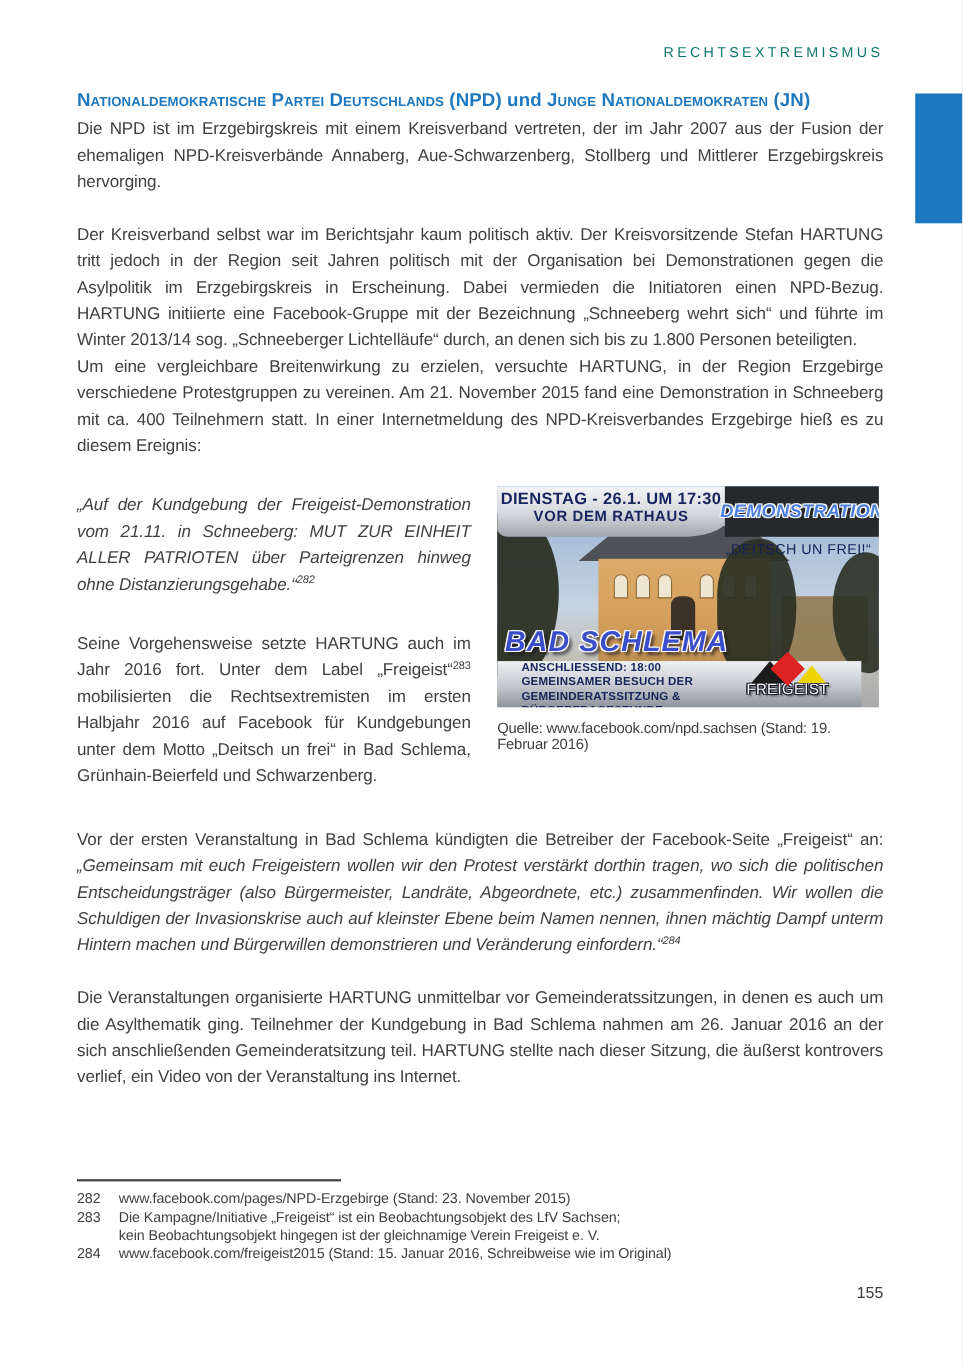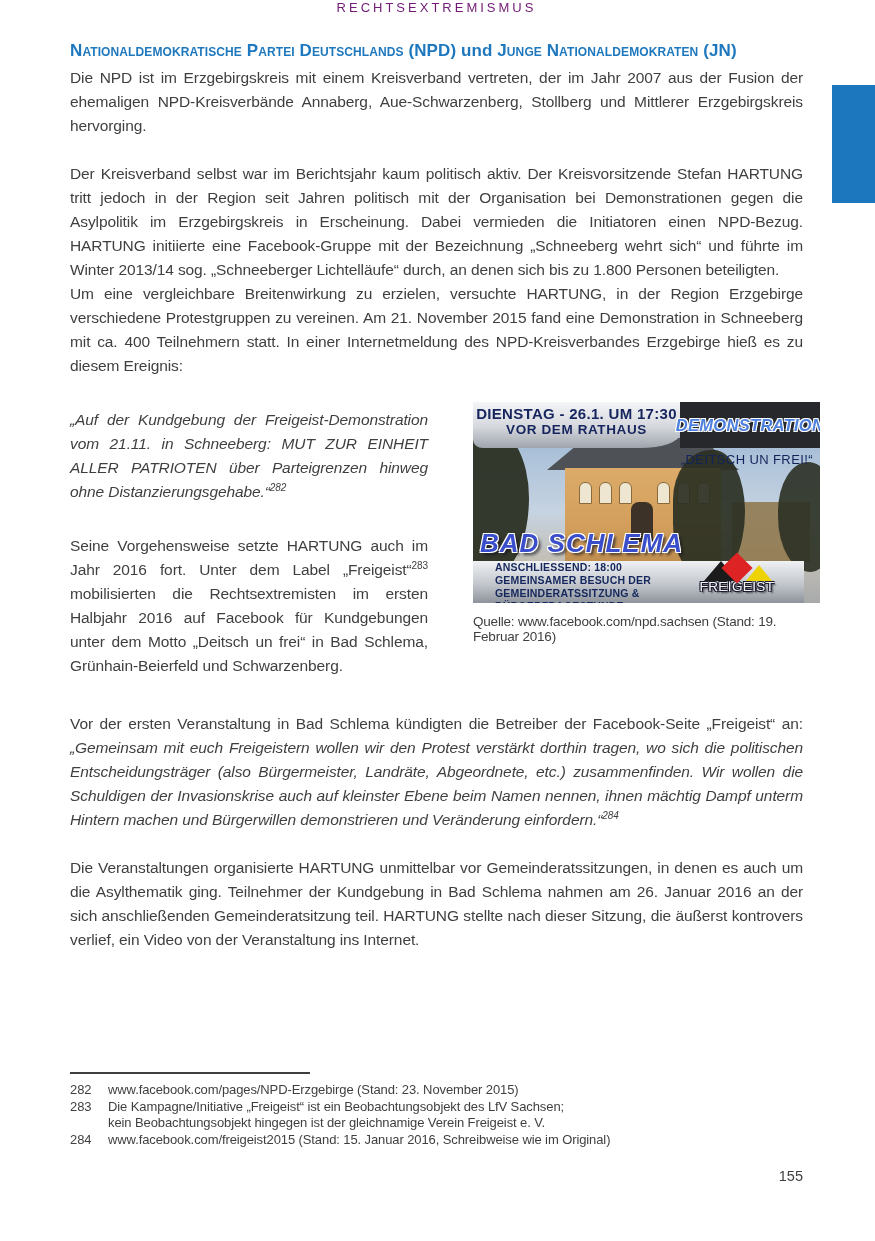--- a/index.html
+++ b/index.html
@@ -9,24 +9,25 @@
     margin:0 auto;
     background:#ffffff;
     font-family:"Liberation Sans", sans-serif;
     color:#3f3f3f;
     overflow:hidden;
   }
   .content{position:absolute;left:70px;top:0;width:733px;}
 
   
   .kopfzeile{
-    text-align:center;
+    padding-top:40px;
+    text-align:right;
     font-size:13px;
     letter-spacing:3px;
-    color:#701a75;
+    color:#0f766e;
   }
 
   
   .edge-tab{
     position:absolute;
     right:0;top:85px;
     width:43px;height:118px;
     background:#1c77bf;
   }
 
@@ -50,21 +51,21 @@
     letter-spacing:-0.1px;
     hyphens:auto;
   }
   .gap{margin-top:24px;}
   .italic{font-style:italic;}
   sup.fnref{font-size:10px;line-height:0;vertical-align:super;}
 
   
   .cols{display:flex;margin-top:24px;}
   .col-left{width:358px;flex:none;}
-  .col-right{width:329px;flex:none;margin-left:45px;}
+  .col-right{width:329px;flex:none;margin-left:24px;}
   .quote-block{margin-top:6px;}
   .col-left .follow{margin-top:30px;}
 
   
   .poster{
     position:relative;
     width:347px;height:201px;
     overflow:hidden;
     background:linear-gradient(180deg,#8fa9c9 0%,#aec3da 28%,#c6d3e1 55%,#c2bfb6 78%,#a8a9ab 100%);
   }

